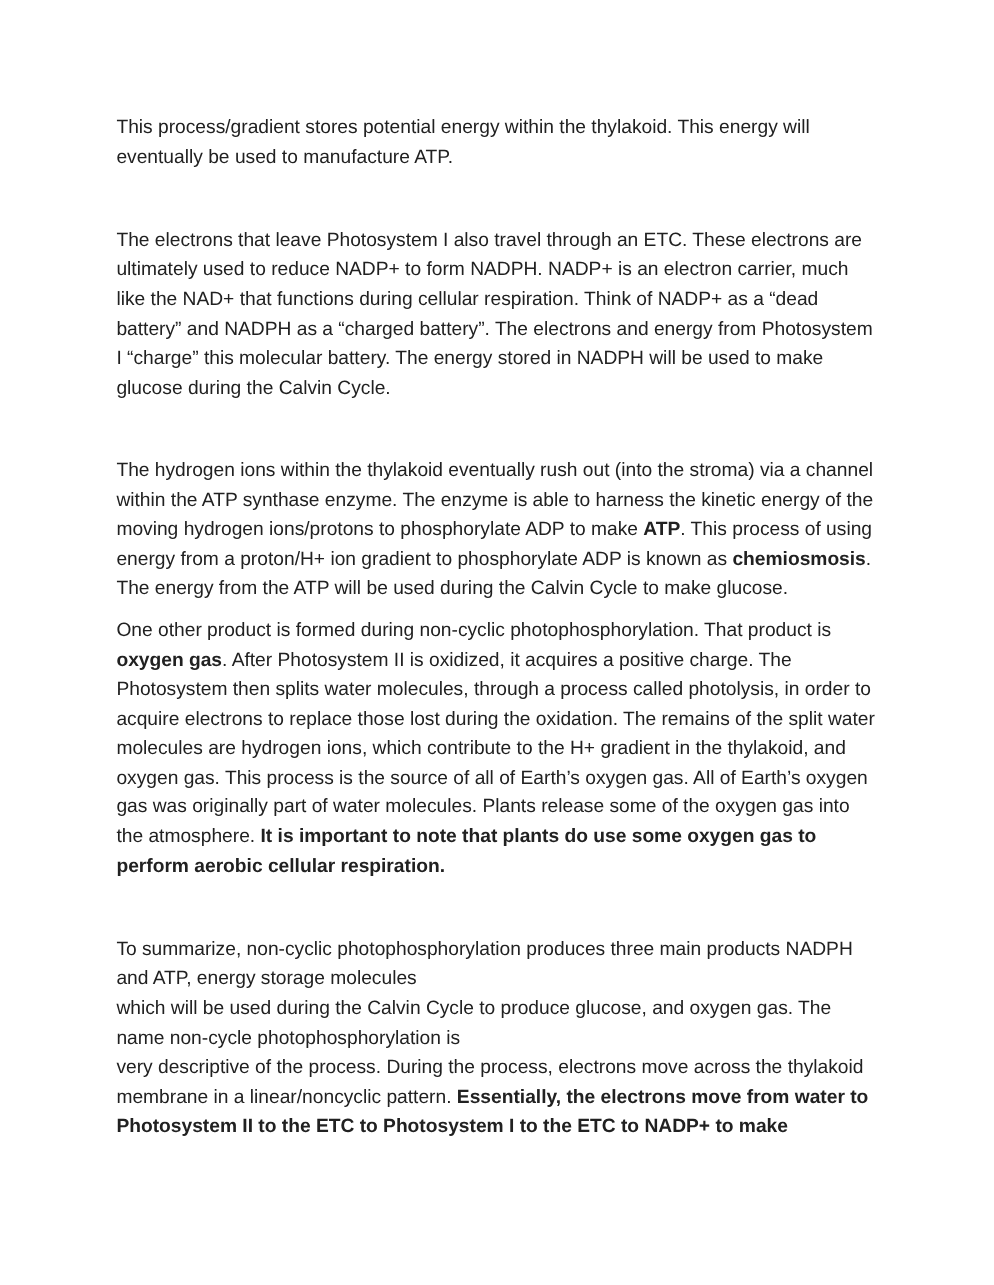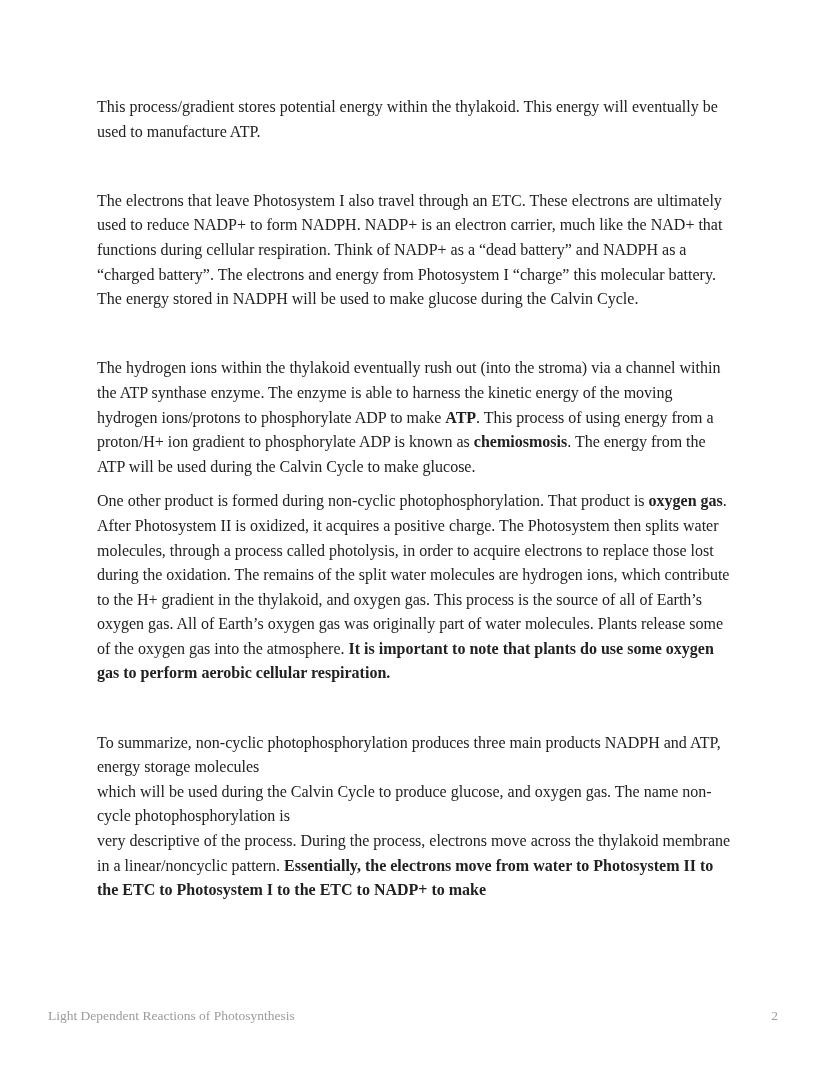--- a/index.html
+++ b/index.html
@@ -6,21 +6,21 @@
     margin: 0;
     padding: 0;
     background: #ffffff;
   }
   .page {
     position: relative;
     width: 828px;
     height: 1071px;
     background: #ffffff;
     overflow: hidden;
-    font-family: Liberation Serif, serif;
+    font-family: Liberation Sans, sans-serif;
   }
   .content {
     position: absolute;
     left: 97px;
     right: 97px;
     top: 95px;
     color: #212121;
     font-size: 16px;
     line-height: 24.6px;
     text-align: left;
@@ -65,17 +65,13 @@
     <p><span>The hydrogen ions within the thylakoid eventually rush out (into the stroma) via a channel within the ATP synthase enzyme. The enzyme is able to harness the kinetic energy of the moving hydrogen ions/protons to phosphorylate ADP to make </span><span class="bold">ATP</span><span>. This process of using energy from a proton/H+ ion gradient to phosphorylate ADP is known as </span><span class="bold">chemiosmosis</span><span>. The energy from the ATP will be used during the Calvin Cycle to make glucose.</span></p>
 
     <p><span>One other product is formed during non-cyclic photophosphorylation. That product is </span><span class="bold">oxygen gas</span><span>. After Photosystem II is oxidized, it acquires a positive charge. The Photosystem then splits water molecules, through a process called photolysis, in order to acquire electrons to replace those lost during the oxidation. The remains of the split water molecules are hydrogen ions, which contribute to the H+ gradient in the thylakoid, and oxygen gas. This process is the source of all of Earth’s oxygen gas. All of Earth’s oxygen gas was originally part of water molecules. Plants release some of the oxygen gas into the atmosphere. </span><span class="bold">It is important to note that plants do use some oxygen gas to perform aerobic cellular respiration.</span></p>
 
     <div class="blank-line"></div>
 
     <p><span>To summarize, non-cyclic photophosphorylation produces three main products NADPH and ATP, energy storage molecules</span><br><span>which will be used during the Calvin Cycle to produce glucose, and oxygen gas. The name non-cycle photophosphorylation is</span><br><span>very descriptive of the process. During the process, electrons move across the thylakoid membrane in a linear/noncyclic pattern. </span><span class="bold">Essentially, the electrons move from water to Photosystem II to the ETC to Photosystem I to the ETC to NADP+ to make</span></p>
 
   </div>
 
-  <div class="footer">
-    <span>Light Dependent Reactions of Photosynthesis</span>
-    <span>2</span>
-  </div>
 </div>
 
 </body></html>

